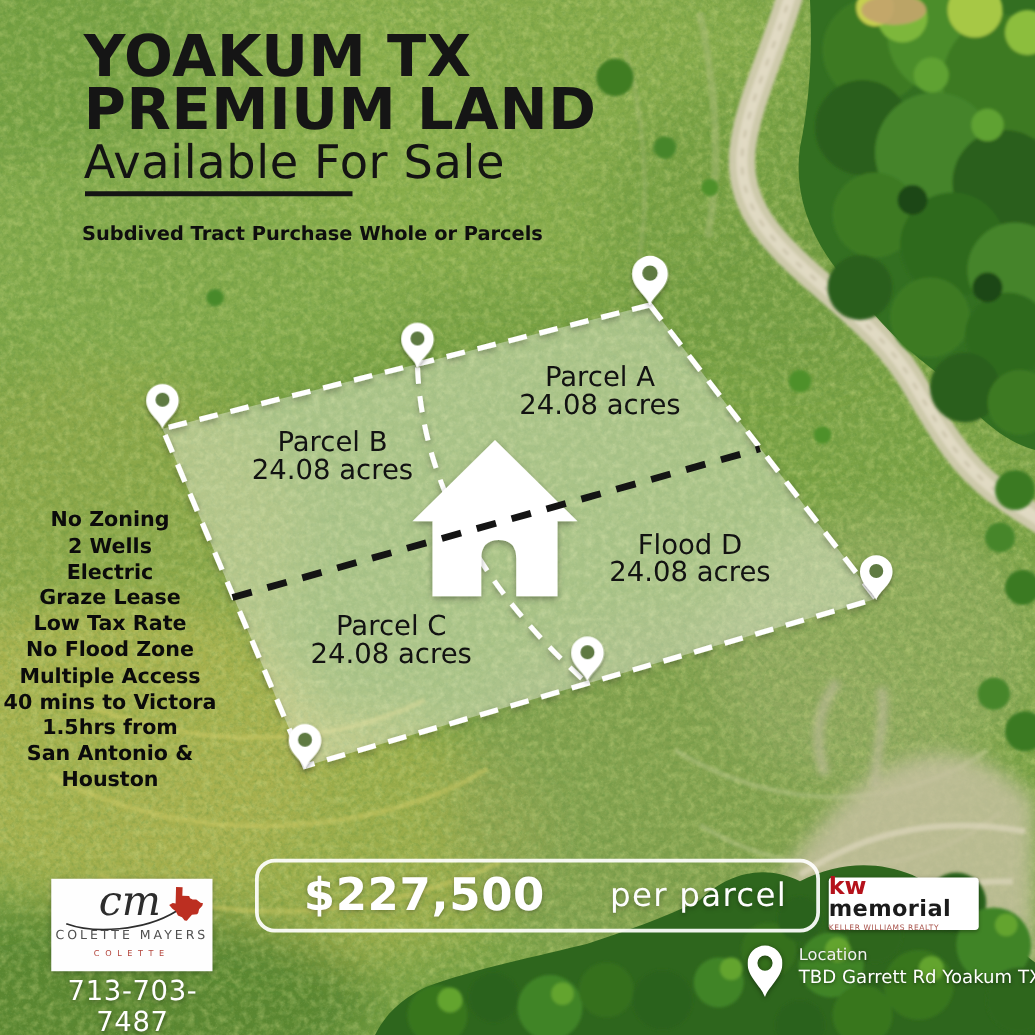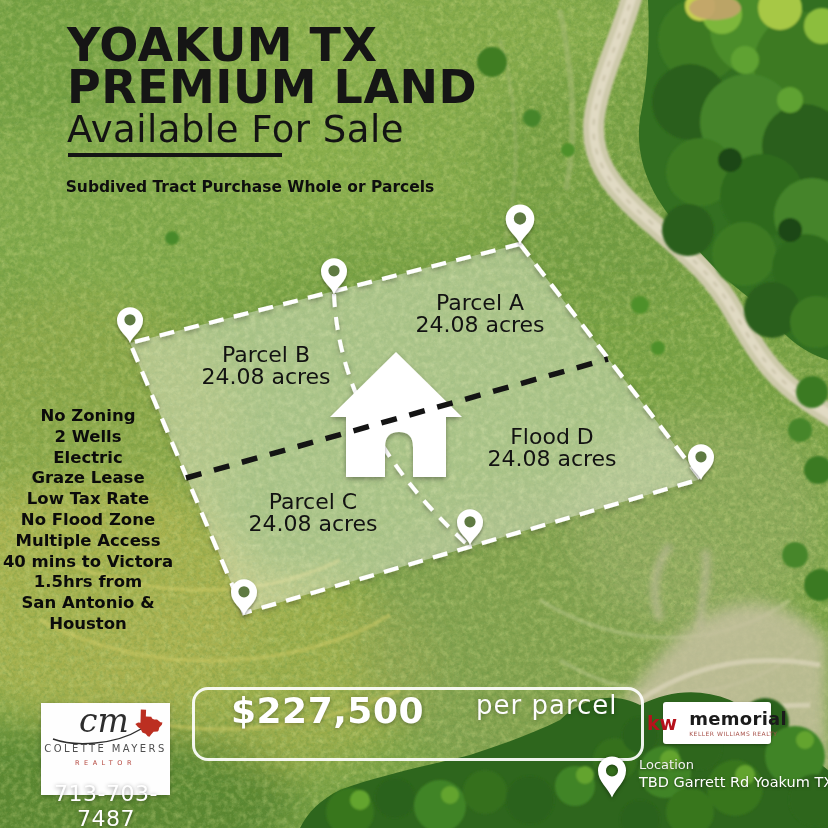--- a/index.html
+++ b/index.html
@@ -20,43 +20,43 @@
 
   
   .features{left:2px;top:406px;width:172px;text-align:center;color:#0b0b0b;
             font-weight:bold;font-size:16.5px;line-height:20.8px;}
 
   
   .parcel-label{transform:translateX(-50%);text-align:center;color:#121212;
                 font-weight:normal;font-size:22px;line-height:22px;white-space:nowrap;}
 
   
-  .agent-card{left:41px;top:703px;width:129px;height:92px;background:#fefefe;
+  .agent-card{left:41px;top:703px;width:129px;height:74px;background:#fefefe;
               box-shadow:0 1px 4px rgba(0,0,0,.25);}
   .agent-mono{position:absolute;left:38px;top:-2px;font-family:"DejaVu Serif",serif;
               font-style:italic;font-size:33px;color:#2d2d2d;}
   .agent-flourish{position:absolute;left:8px;top:6px;}
   .agent-texas{position:absolute;right:6px;top:6px;}
   .agent-name{position:absolute;left:0;top:40px;width:100%;text-align:center;
               font-size:10px;letter-spacing:2.4px;color:#4f4f4f;}
   .agent-role{position:absolute;left:0;top:56px;width:100%;text-align:center;
               font-size:6.5px;letter-spacing:4.5px;color:#b3453c;}
   .agent-phone{left:30px;top:781px;width:152px;text-align:center;color:#fff;
                font-size:22px;letter-spacing:.5px;text-shadow:0 1px 4px rgba(0,0,0,.45);}
 
-  .price-box{left:192px;top:687px;width:452px;height:74px;border:3px solid rgba(255,255,255,.92);
-             border-radius:16px;display:flex;box-sizing:border-box;}
+  .price-box{left:204px;top:687px;width:452px;height:59px;border:3px solid rgba(255,255,255,.92);
+             border-radius:16px;display:flex;align-items:center;box-sizing:border-box;}
   .price-amount{margin-left:36px;color:#fff;font-weight:bold;font-size:36px;
                 letter-spacing:.5px;text-shadow:0 1px 4px rgba(0,0,0,.35);white-space:nowrap;}
   .price-unit{margin-left:52px;color:#fdfdfd;font-size:26px;letter-spacing:1px;
               text-shadow:0 1px 4px rgba(0,0,0,.35);white-space:nowrap;}
 
-  .kw-card{left:663px;top:702px;width:108px;height:42px;background:#fff;border-radius:3px;
-           display:flex;align-items:center;justify-content:center;
-           box-shadow:0 1px 3px rgba(0,0,0,.3);}
+  .kw-card{left:663px;top:702px;width:120px;height:42px;background:#fff;border-radius:3px;
+           display:flex;justify-content:center;
+           box-shadow:0 1px 3px rgba(0,0,0,.3);flex-direction:column;}
   .kw-abbr{color:#b5121b;font-weight:bold;font-size:19px;line-height:1;}
   .kw-div{width:1px;height:26px;background:#c9c9c9;margin:0 6px;}
   .kw-right{display:flex;flex-direction:column;align-items:flex-start;}
   .kw-office{color:#1b1b1b;font-weight:bold;font-size:18px;line-height:1;letter-spacing:.3px;}
   .kw-company{color:#a8524a;font-size:6px;letter-spacing:.5px;margin-top:2px;}
 
   .location{left:598px;top:756px;display:flex;gap:13px;align-items:flex-start;}
   .loc-texts{display:flex;flex-direction:column;}
   .loc-label{color:#f1f1f1;font-size:13px;line-height:17px;text-shadow:0 1px 3px rgba(0,0,0,.5);}
   .loc-address{color:#fff;font-size:14.5px;line-height:19px;text-shadow:0 1px 3px rgba(0,0,0,.5);
@@ -284,21 +284,21 @@
 
   <div class="abs agent-card">
     <svg class="agent-flourish" width="110" height="44" viewBox="0 0 110 44">
       <path d="M4,30 C26,38 66,36 92,20" fill="none" stroke="#2d2d2d" stroke-width="1.4"></path>
     </svg>
     <span class="agent-mono">cm</span>
     <svg class="agent-texas" width="30" height="28" viewBox="0 0 24 24">
       <path d="M5.2,0.5 L9.5,0.7 L9.3,6.5 L14,6.7 L14.6,8.2 L16.4,9 L18.9,9 L21.8,11.3 L23.5,11.6 L23,13.4 L20.8,15.8 L20.2,18.4 L19.4,19.2 L15.9,19.6 L13.8,21.9 L12.4,23.7 L10.9,23.4 L9.1,21.3 L6.3,20.1 L4.8,17.2 L2.5,15.5 L0.3,12.9 L2.7,11.5 L4.7,11.8 L5,0.5 Z" fill="#bc2f21"></path>
     </svg>
     <div class="agent-name">COLETTE MAYERS</div>
-    <div class="agent-role">REALTOR</div>
+    <div class="agent-role">COLETTE</div>
   </div>
   <div class="abs agent-phone">713-703-7487</div>
 
   <div class="abs price-box">
     <span class="price-amount">$227,500</span>
     <span class="price-unit">per parcel</span>
   </div>
 
   <div class="abs kw-card">
     <span class="kw-abbr">kw</span>

